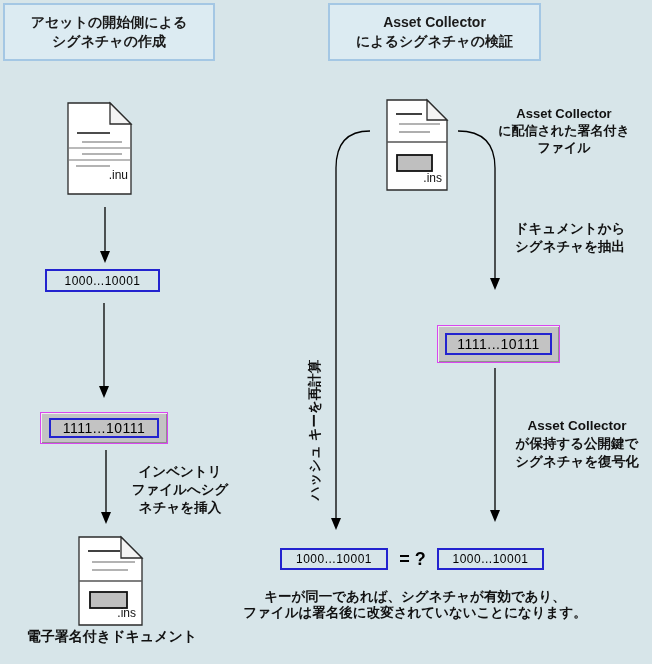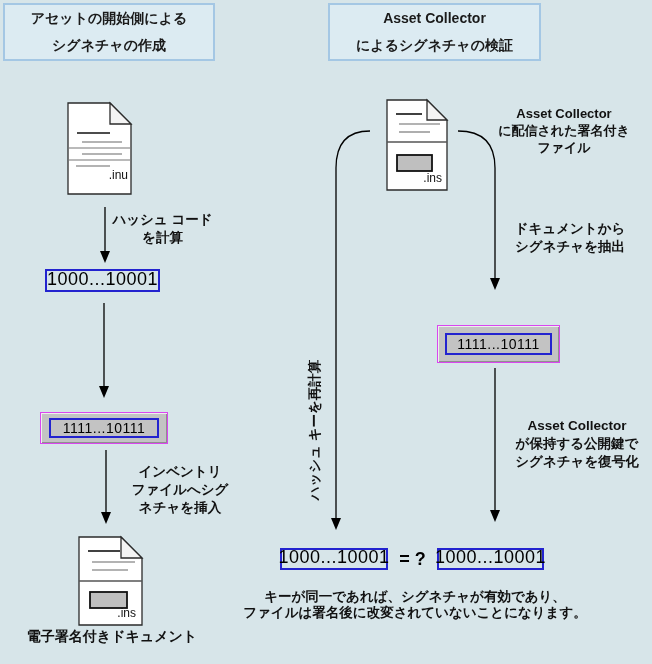--- a/index.html
+++ b/index.html
@@ -11,31 +11,31 @@
     position:relative;width:652px;height:664px;overflow:hidden;
     background:var(--background,#d7e5e9);
     font-family:"Liberation Sans","DejaVu Sans",sans-serif;
   }
   .abs{position:absolute;}
   .panel{
     background:var(--panel_fill,#dcebf2);
     border:2px solid var(--panel_border,#a4c7e4);
     display:flex;align-items:center;justify-content:center;
     text-align:center;white-space:pre-line;
-    font-size:14px;font-weight:600;line-height:27px;color:#1a1a1a;
+    font-size:14px;font-weight:600;line-height:19px;color:#1a1a1a;
     box-sizing:border-box;
   }
   .lbl{
     text-align:center;white-space:pre-line;
     font-size:13.5px;font-weight:600;line-height:18px;color:#111;
   }
   .bluebox{
     border:2px solid var(--blue_border,#2323cf);
-    display:flex;align-items:flex-end;justify-content:center;
-    font-size:18px;color:#000;box-sizing:border-box;
+    display:flex;align-items:center;justify-content:center;
+    font-size:12px;color:#000;box-sizing:border-box;
     background:transparent;letter-spacing:.5px;
   }
   .graybox{
     background:var(--gray_fill,#c3c3c3);
     border:1px solid #d946ef;
     display:flex;align-items:center;justify-content:center;
     box-sizing:border-box;
     box-shadow:inset 1px 1px 0 #efefef, inset -1px -1px 0 #8f8f8f;
   }
   .graybox .inner{
@@ -112,22 +112,20 @@
 
   <div class="abs panel" style="left:3px;top:3px;width:212px;height:58px;">アセットの開始側による
 シグネチャの作成</div>
   <div class="abs panel" style="left:328px;top:3px;width:213px;height:58px;">Asset Collector
 によるシグネチャの検証</div>
 
   <div class="abs ext" style="left:90px;top:168px;width:38px;">.inu</div>
   <div class="abs ext" style="left:404px;top:171px;width:38px;">.ins</div>
   <div class="abs ext" style="left:98px;top:606px;width:38px;">.ins</div>
 
-  <div class="abs lbl" style="left:105px;top:211px;width:115px;">ハッシュ コード
-を計算</div>
   <div class="abs lbl" style="left:125px;top:463px;width:110px;">インベントリ
 ファイルへシグ
 ネチャを挿入</div>
   <div class="abs lbl" style="left:22px;top:627px;width:180px;font-size:14px;">電子署名付きドキュメント</div>
 
   <div class="abs bluebox" style="left:45px;top:269px;width:115px;height:23px;">
     <span>1000...10001</span>
   </div>
   <div class="abs graybox" style="left:40px;top:412px;width:128px;height:32px;">
     <div class="inner" style="width:110px;height:20px;">1111...10111</div>

